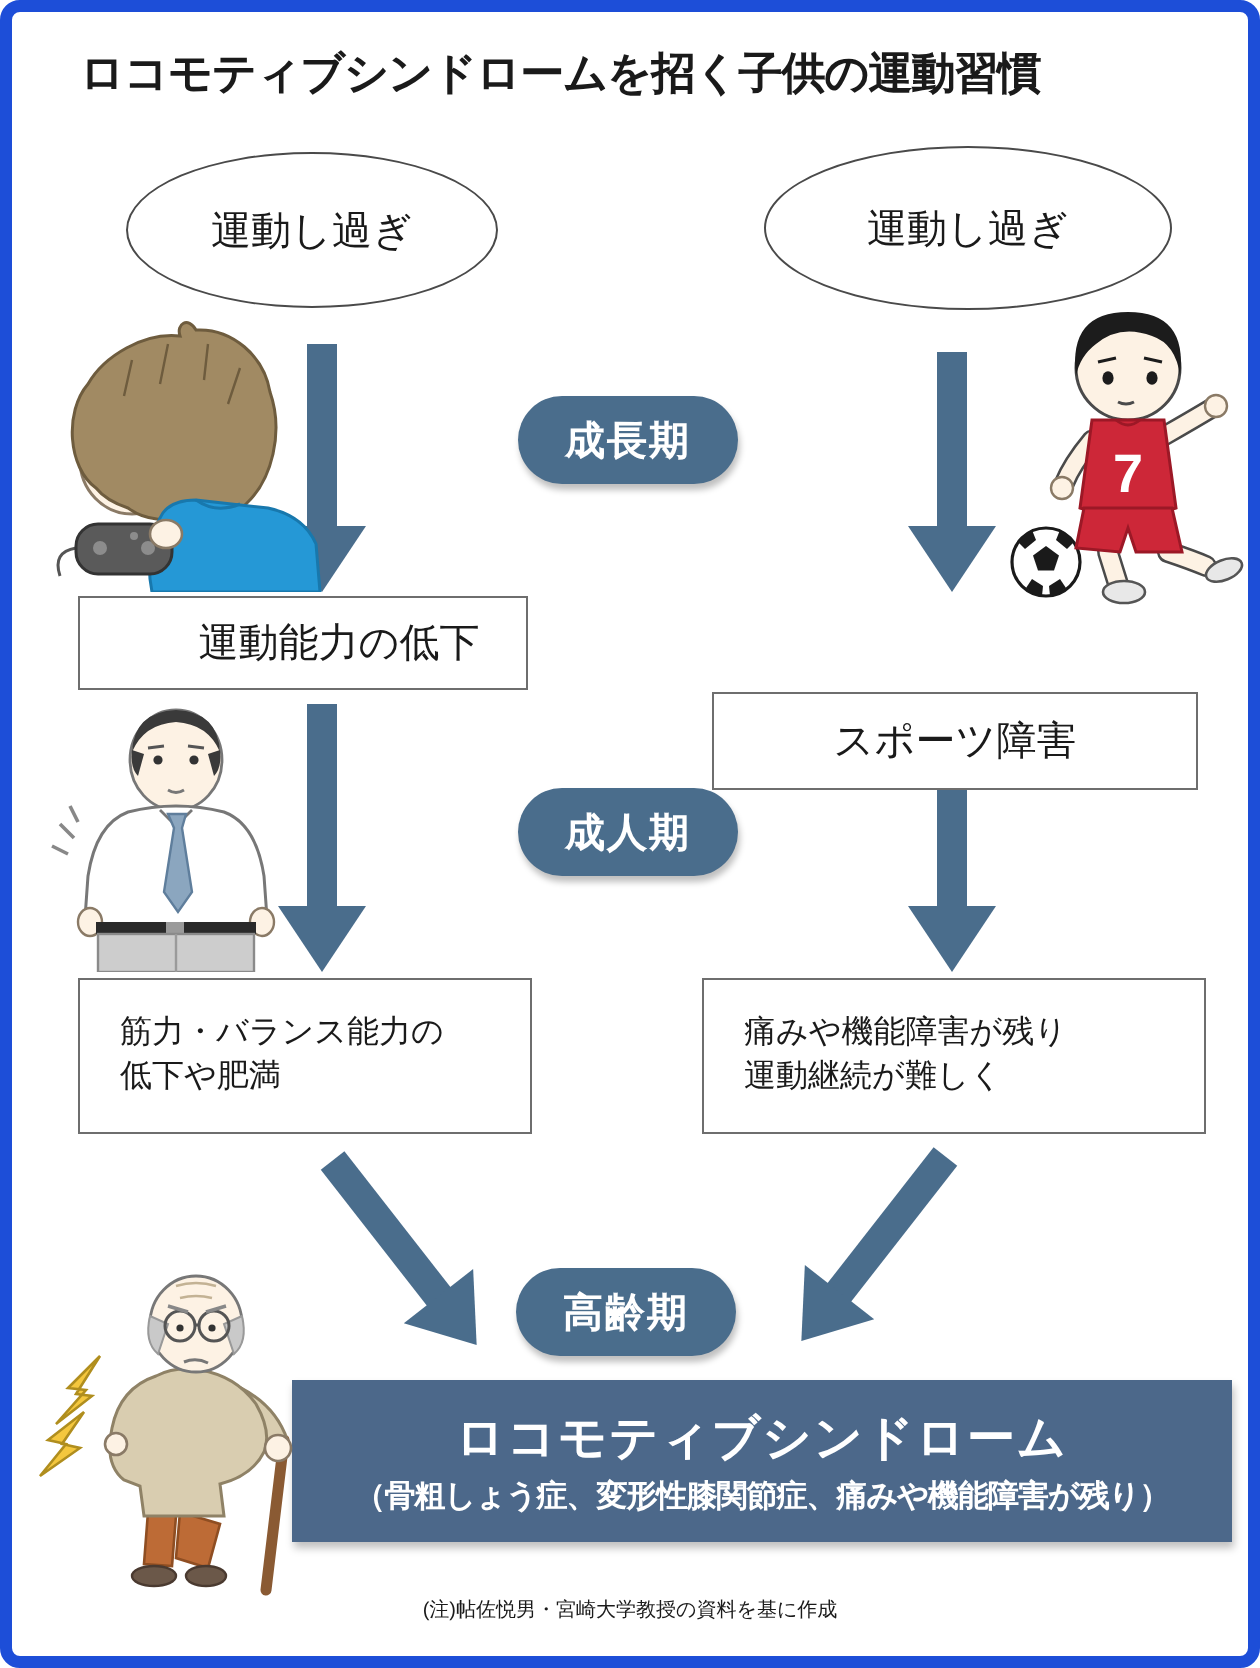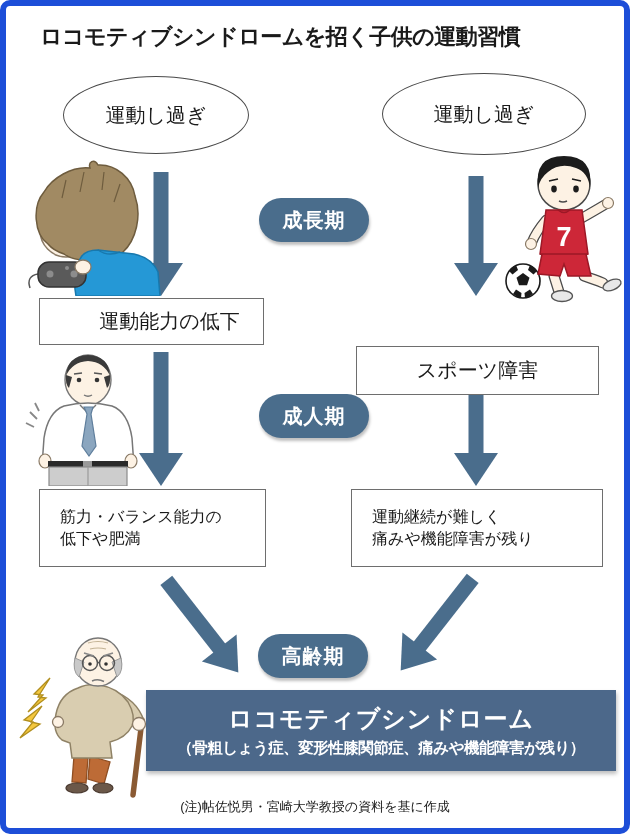--- a/index.html
+++ b/index.html
@@ -44,21 +44,21 @@
   .box-adult-left{left:33px;top:483px;width:227px;height:78px;}
   .box-adult-right{left:345px;top:483px;width:252px;height:78px;}
   .result{
     position:absolute;left:140px;top:684px;width:470px;height:81px;background:var(--result-bg);
     color:#fff;display:flex;flex-direction:column;align-items:center;justify-content:center;
     z-index:2;box-shadow:1px 3px 4px rgba(0,0,0,.25);
   }
   .result .r1{font-size:24px;font-weight:bold;letter-spacing:1px;}
   .result .r2{font-size:15.5px;font-weight:bold;margin-top:3px;letter-spacing:-0.5px;}
   .note{
-    position:absolute;left:0;top:792px;width:100%;text-align:center;font-size:13px;
+    position:absolute;left:0;top:792px;width:100%;text-align:center;font-size:10px;
     color:var(--ink);z-index:2;
   }
   .overlay{position:absolute;left:0;top:0;z-index:1;}
   .char{position:absolute;z-index:4;}
 </style>
 </head>
 <body>
 
 <div class="canvas">
 
@@ -86,22 +86,22 @@
   </div>
   <div class="wbox center box-growth-right">
     <span>スポーツ障害</span>
   </div>
 
   <div class="wbox twolines box-adult-left">
     <span>筋力・バランス能力の</span>
     <span>低下や肥満</span>
   </div>
   <div class="wbox twolines box-adult-right">
+    <span>痛みや機能障害が残り</span>
     <span>運動継続が難しく</span>
-    <span>痛みや機能障害が残り</span>
   </div>
 
   <div class="result">
     <div class="r1">ロコモティブシンドローム</div>
     <div class="r2">（骨粗しょう症、変形性膝関節症、痛みや機能障害が残り）</div>
   </div>
 
   <div class="note">(注)帖佐悦男・宮崎大学教授の資料を基に作成</div>
 
   <svg class="overlay" width="630" height="834" viewBox="0 0 630 834">

